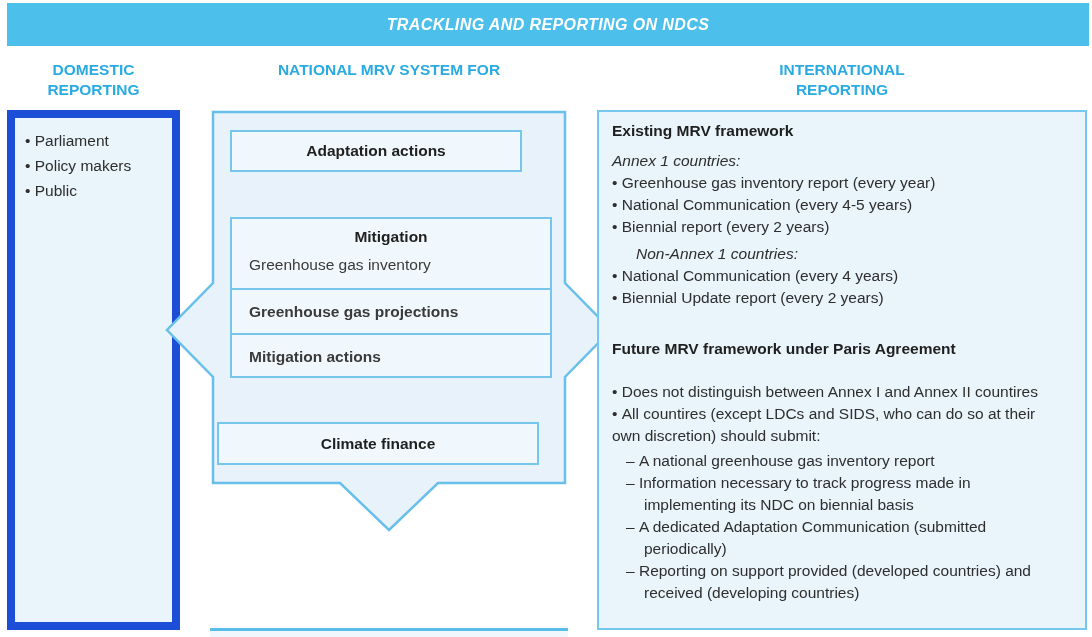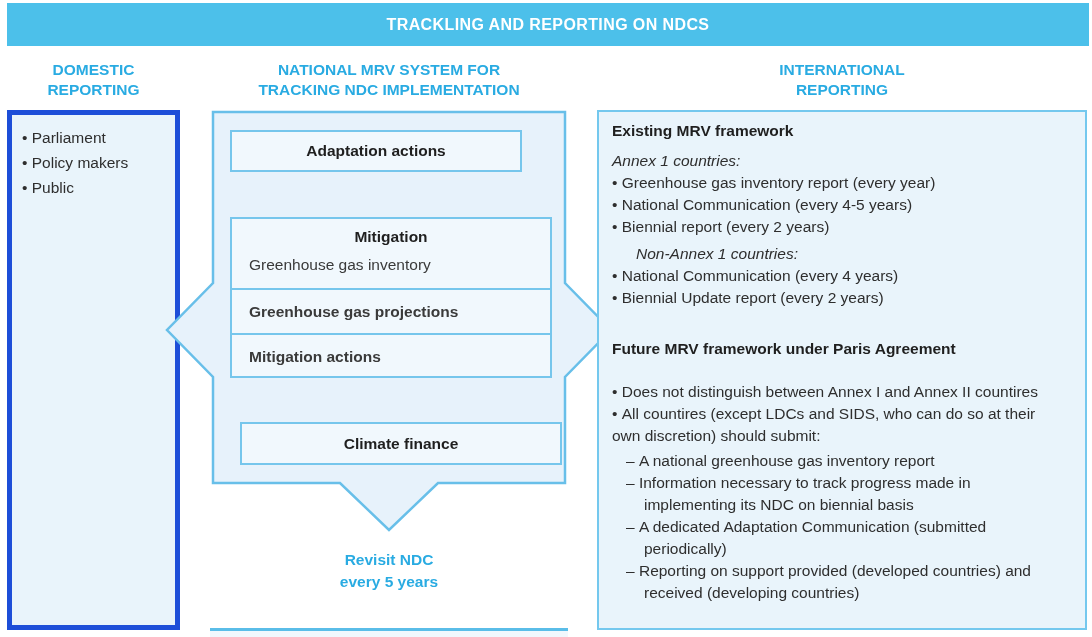--- a/index.html
+++ b/index.html
@@ -3,52 +3,52 @@
 <meta charset="utf-8">
 <style>
   html,body{margin:0;padding:0;background:#ffffff;}
   #canvas{
     position:relative;width:1092px;height:637px;background:#ffffff;overflow:hidden;
     font-family:"Liberation Sans","DejaVu Sans",sans-serif;color:#333333;
   }
   
   .titlebar{
     position:absolute;left:7px;top:3px;width:1082px;height:43px;
-    background:#4CC0EA;display:flex;align-items:center;justify-content:center;
+    background:#4CC0EA;display:flex;align-items:center;justify-content:center;font-style:italic;
   }
   .titlebar span{
     color:#ffffff;font-weight:bold;font-size:16px;letter-spacing:.4px;
   }
   
   .colhead{
     position:absolute;top:60px;text-align:center;color:#29ABE2;
     font-weight:bold;font-size:15.5px;line-height:20px;
   }
   .colhead.domestic{left:7px;width:173px;}
   .colhead.national{left:213px;width:352px;}
   .colhead.international{left:597px;width:490px;}
   
   .leftbox{
     position:absolute;left:7px;top:110px;width:173px;height:520px;
-    background:#E9F4FB;border:5px solid #1d4ed8;box-sizing:border-box;
+    background:#E9F4FB;border:8px solid #1d4ed8;box-sizing:border-box;
     padding:10px 8px 0 10px;
   }
   .leftbox .li{
     font-size:15.5px;line-height:25px;color:#2e2e2e;padding-left:14px;text-indent:-14px;
   }
   .leftbox .li::before{content:"\2022\00a0";color:#2e2e2e;}
   
   .shape-svg{position:absolute;left:0;top:0;width:1092px;height:637px;}
   
   .midbox{
     position:absolute;background:#F1F8FD;border:2px solid #76C6EC;box-sizing:border-box;
   }
   .midbox.adaptation{left:230px;top:130px;width:292px;height:42px;
     display:flex;align-items:center;justify-content:center;}
-  .midbox.climate{left:240px;top:422px;width:322px;height:43px;
+  .midbox.climate{left:217px;top:422px;width:322px;height:43px;
     display:flex;align-items:center;justify-content:center;}
   .midbox-title{font-weight:bold;font-size:15.5px;color:#1f1f1f;}
   .midbox.mitigation{left:230px;top:217px;width:322px;height:161px;padding:0;}
   .mit-cell-first{height:69px;box-sizing:border-box;padding-top:9px;}
   .mit-cell-first .midbox-title{display:block;text-align:center;}
   .mit-row{
     font-size:15.5px;color:#3a3a3a;padding-left:17px;box-sizing:border-box;
   }
   .mit-cell-first .mit-row{margin-top:10px;}
   .mit-cell{
@@ -91,21 +91,20 @@
   <div class="titlebar">
     <span>TRACKLING AND REPORTING ON NDCS</span>
   </div>
 
   <div class="colhead domestic">
     <div>DOMESTIC</div>
     <div>REPORTING</div>
   </div>
   <div class="colhead national">
     <div>NATIONAL MRV SYSTEM FOR</div>
-    <div>TRACKING NDC IMPLEMENTATION</div>
   </div>
   <div class="colhead international">
     <div>INTERNATIONAL</div>
     <div>REPORTING</div>
   </div>
 
   <div class="leftbox">
 
       <div class="li">Parliament</div>
 
@@ -132,24 +131,20 @@
     </div>
     <div class="mit-cell">
       <div class="mit-row">Mitigation actions</div>
     </div>
   </div>
 
   <div class="midbox climate">
     <span class="midbox-title">Climate finance</span>
   </div>
 
-  <div class="revisit">
-    <div>Revisit NDC</div>
-    <div>every 5 years</div>
-  </div>
 
   <div class="cutoff"></div>
 
   <div class="rightbox">
     <div class="rb-heading">Existing MRV framework</div>
 
     <div class="rb-sublabel">Annex 1 countries:</div>
     <div class="rb-bullets">
 
         <div class="li">Greenhouse gas inventory report (every year)</div>

